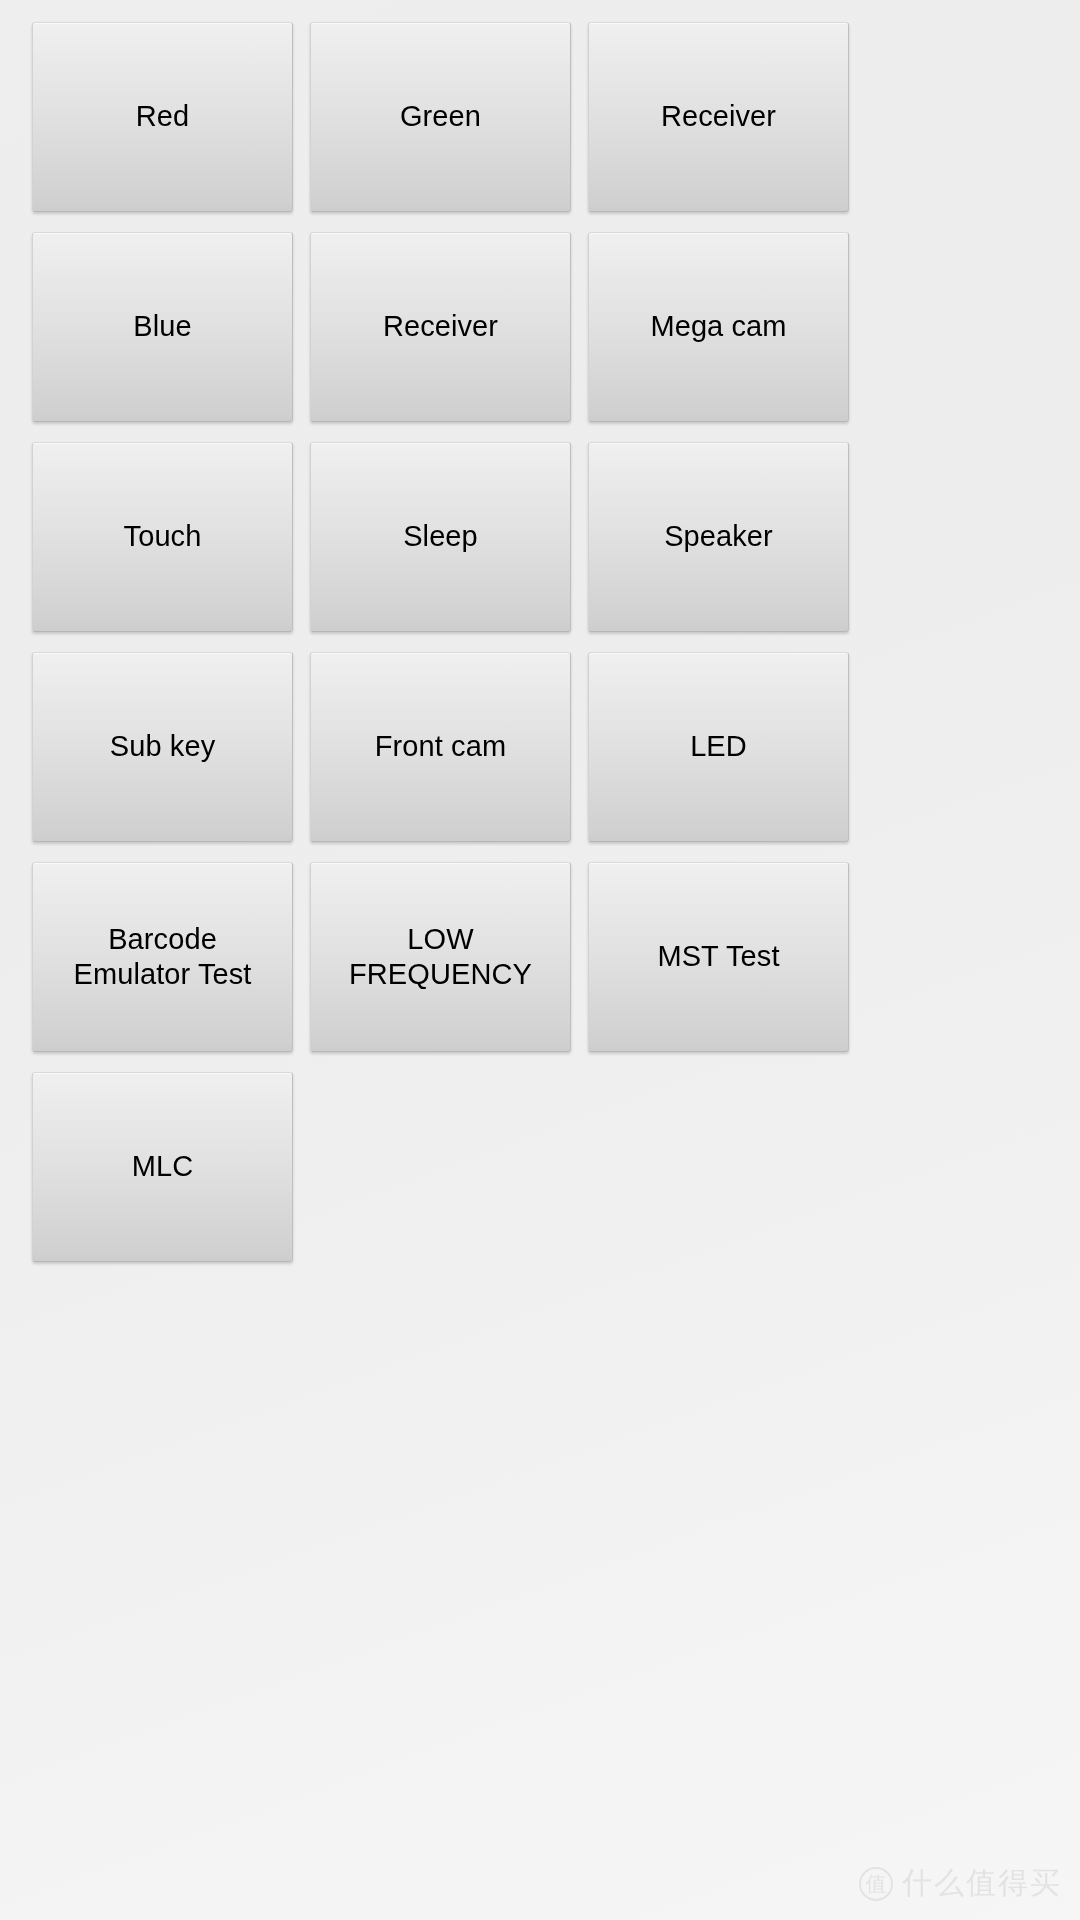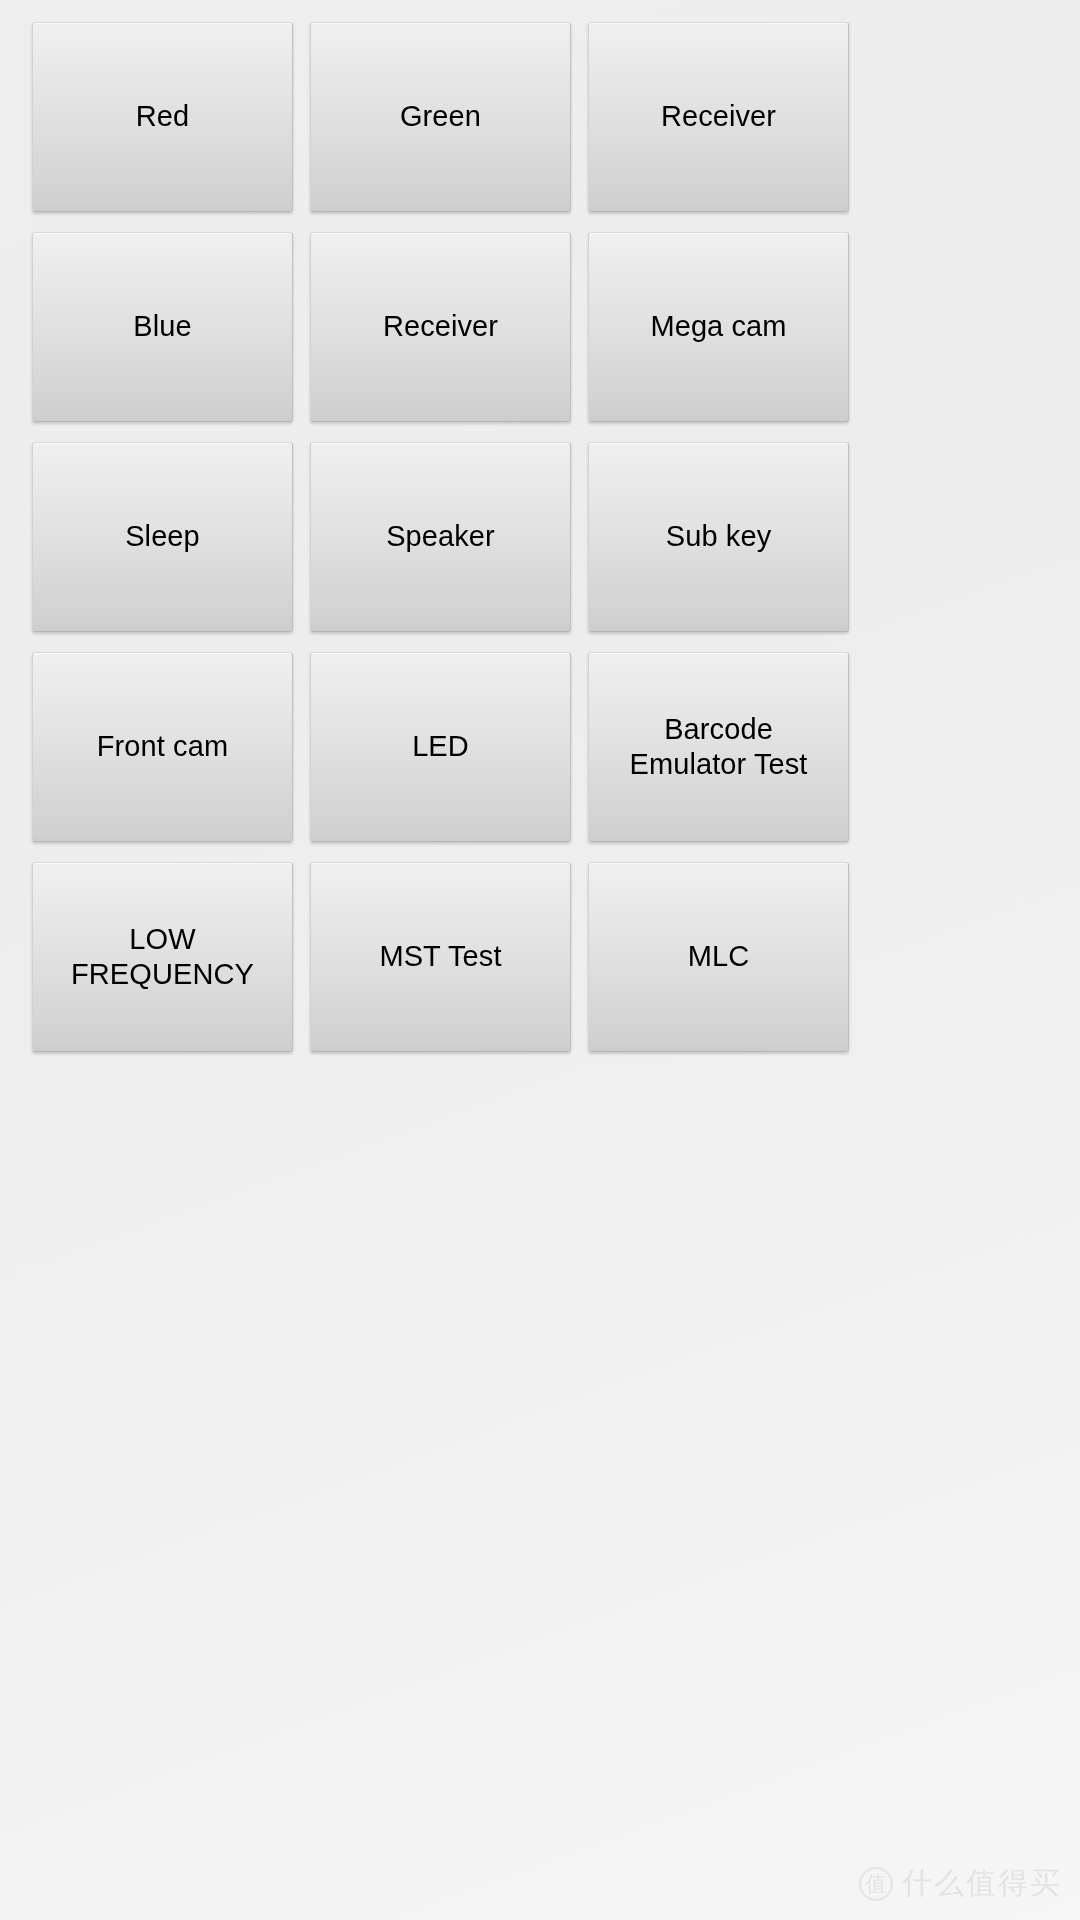--- a/index.html
+++ b/index.html
@@ -136,20 +136,23 @@
       </div>
       <div class="cell col3">
         <div class="btn">Blue</div>
       </div>
       <div class="cell">
         <div class="btn">Receiver</div>
       </div>
       <div class="cell">
         <div class="btn">Mega cam</div>
       </div>
+      <div class="cell col3">
+        <div class="btn">Touch</div>
+      </div>
       <div class="cell">
         <div class="btn">Sleep</div>
       </div>
       <div class="cell">
         <div class="btn">Speaker</div>
       </div>
       <div class="cell col3">
         <div class="btn">Sub key</div>
       </div>
       <div class="cell">

